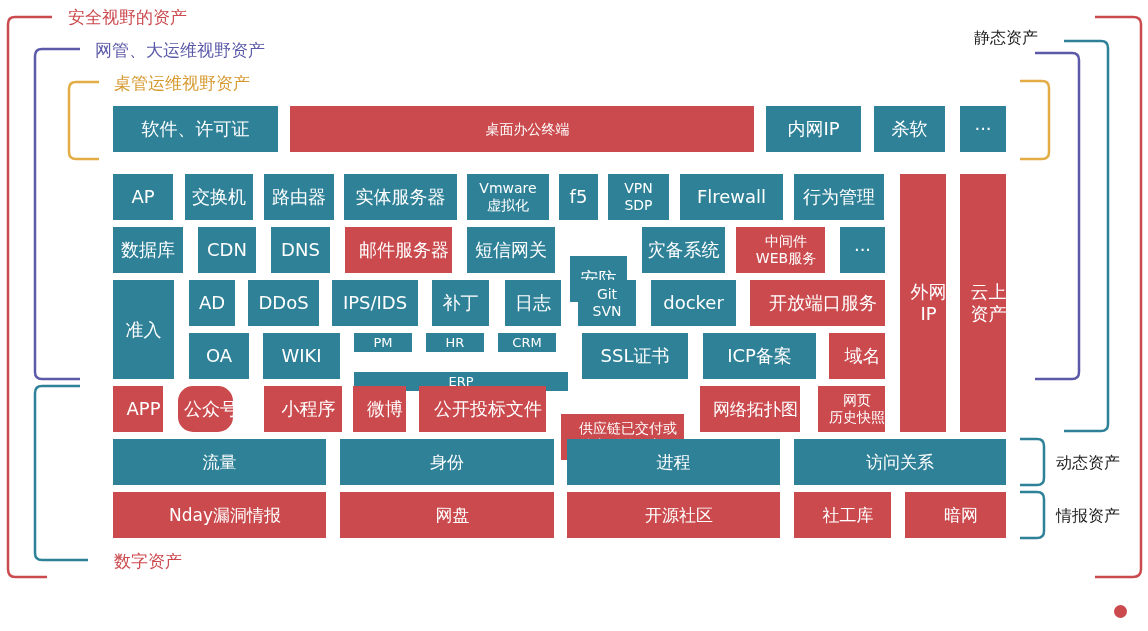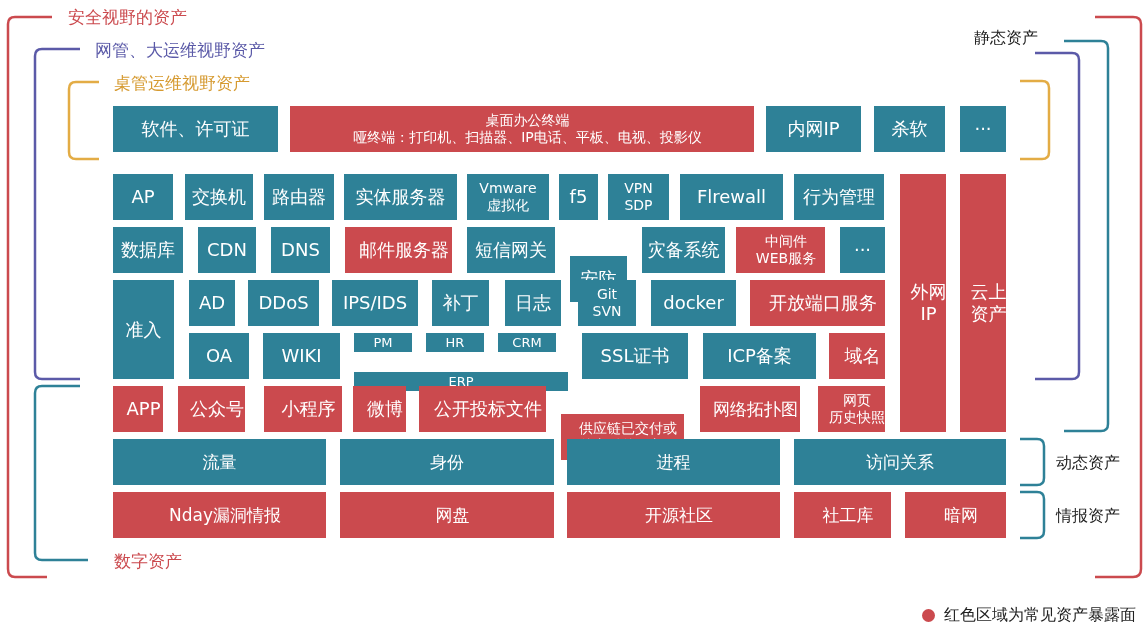--- a/index.html
+++ b/index.html
@@ -49,21 +49,20 @@
 <div class="label" style="left:95px;top:39px;color:#5b5aa8;">网管、大运维视野资产</div>
 <div class="label" style="left:114px;top:72px;color:#d69a30;">桌管运维视野资产</div>
 <div class="label" style="left:974px;top:28px;color:#222;font-size:16px;">静态资产</div>
 <div class="label" style="left:1056px;top:453px;color:#222;font-size:16px;">动态资产</div>
 <div class="label" style="left:1056px;top:506px;color:#222;font-size:16px;">情报资产</div>
 <div class="label" style="left:114px;top:550px;color:#cb4a4e;">数字资产</div>
 
 <div class="box teal f18" style="left:113px;top:106px;width:165px;height:46px;">软件、许可证</div>
 <div class="box red stack f14" style="left:290px;top:106px;width:464px;height:46px;">
   <span>桌面办公终端</span>
-  <span>哑终端：打印机、扫描器、IP电话、平板、电视、投影仪</span>
 </div>
 <div class="box teal f18" style="left:766px;top:106px;width:95px;height:46px;">内网IP</div>
 <div class="box teal f18" style="left:874px;top:106px;width:71px;height:46px;">杀软</div>
 <div class="box teal f18" style="left:960px;top:106px;width:46px;height:46px;">···</div>
 
 <div class="box teal f18" style="left:113px;top:174px;width:60px;height:46px;">AP</div>
 <div class="box teal f18" style="left:185px;top:174px;width:68px;height:46px;">交换机</div>
 <div class="box teal f18" style="left:264px;top:174px;width:70px;height:46px;">路由器</div>
 <div class="box teal f18" style="left:344px;top:174px;width:113px;height:46px;">实体服务器</div>
 <div class="box teal stack f14" style="left:467px;top:174px;width:82px;height:46px;">
@@ -117,21 +116,21 @@
 <div class="box red stack f18" style="left:900px;top:174px;width:46px;height:258px;">
   <span>外网</span>
   <span>IP</span>
 </div>
 <div class="box red stack f18" style="left:960px;top:174px;width:46px;height:258px;">
   <span>云上</span>
   <span>资产</span>
 </div>
 
 <div class="box red f18" style="left:113px;top:386px;width:50px;height:46px;">APP</div>
-<div class="box red f18" style="left:178px;top:386px;width:67px;height:46px;">公众号</div>
+<div class="box red f18" style="left:178px;top:386px;width:55px;height:46px;border-radius:15px;">公众号</div>
 <div class="box red f18" style="left:264px;top:386px;width:78px;height:46px;">小程序</div>
 <div class="box red f18" style="left:353px;top:386px;width:53px;height:46px;">微博</div>
 <div class="box red f18" style="left:419px;top:386px;width:127px;height:46px;">公开投标文件</div>
 <div class="box red stack f14" style="left:561px;top:386px;width:123px;height:46px;margin-top:28px;">
   <span>供应链已交付或</span>
   <span>待交付的IT产品</span>
 </div>
 <div class="box red f17" style="left:700px;top:386px;width:100px;height:46px;">网络拓扑图</div>
 <div class="box red stack f14" style="left:818px;top:386px;width:67px;height:46px;">
   <span>网页</span>
@@ -144,14 +143,13 @@
 <div class="box teal f17" style="left:794px;top:439px;width:212px;height:46px;">访问关系</div>
 
 <div class="box red f17" style="left:113px;top:492px;width:213px;height:46px;">Nday漏洞情报</div>
 <div class="box red f17" style="left:340px;top:492px;width:214px;height:46px;">网盘</div>
 <div class="box red f17" style="left:567px;top:492px;width:213px;height:46px;">开源社区</div>
 <div class="box red f17" style="left:794px;top:492px;width:97px;height:46px;">社工库</div>
 <div class="box red f17" style="left:905px;top:492px;width:101px;height:46px;">暗网</div>
 
 <div class="legend">
   <span class="dot"></span>
-  <span>红色区域为常见资产暴露面</span>
 </div>
 
 </body></html>

